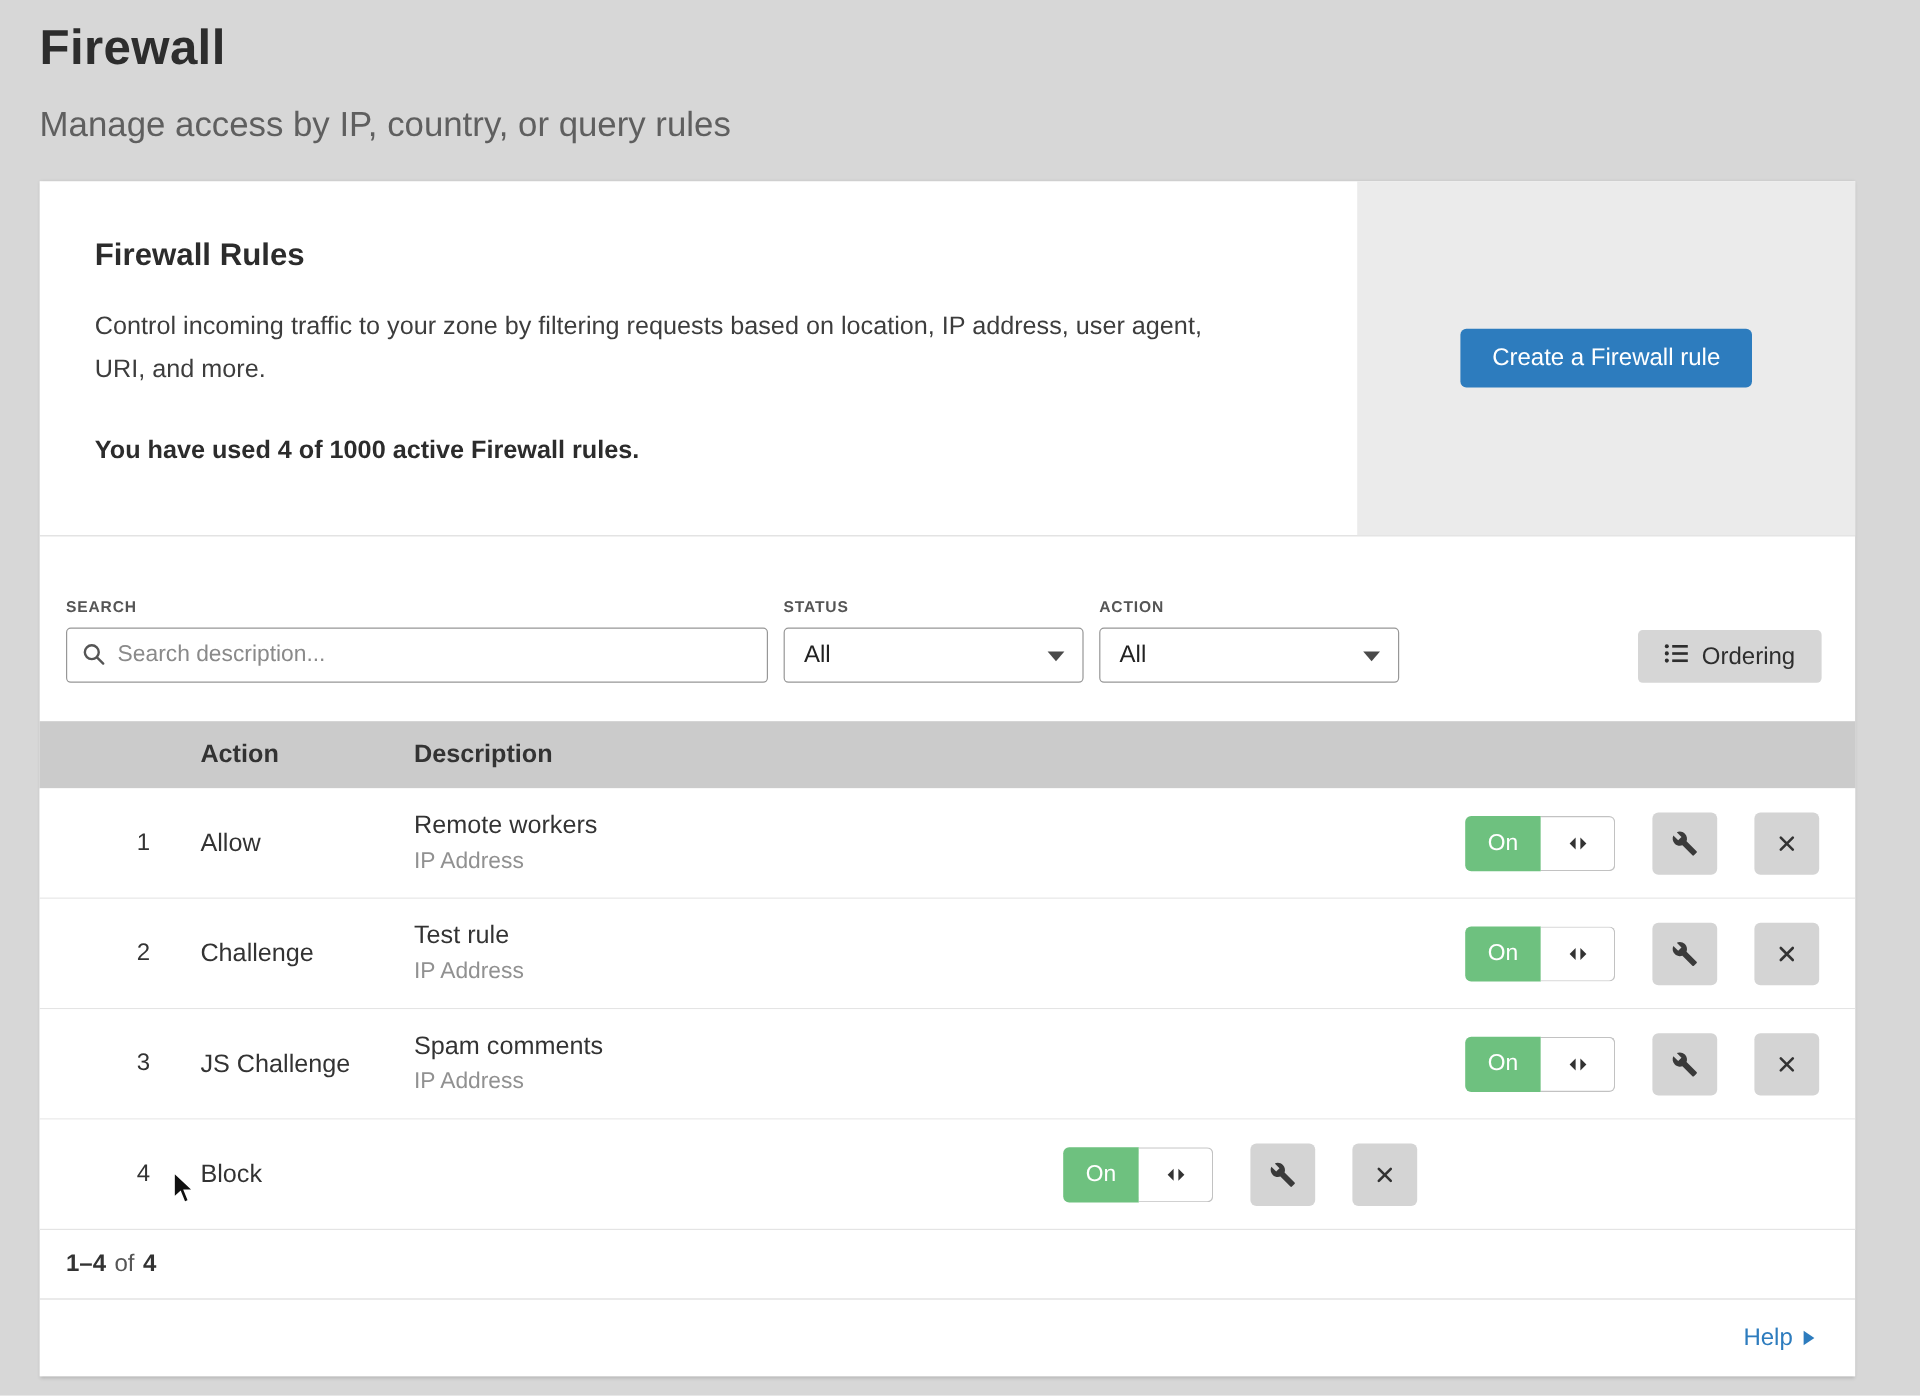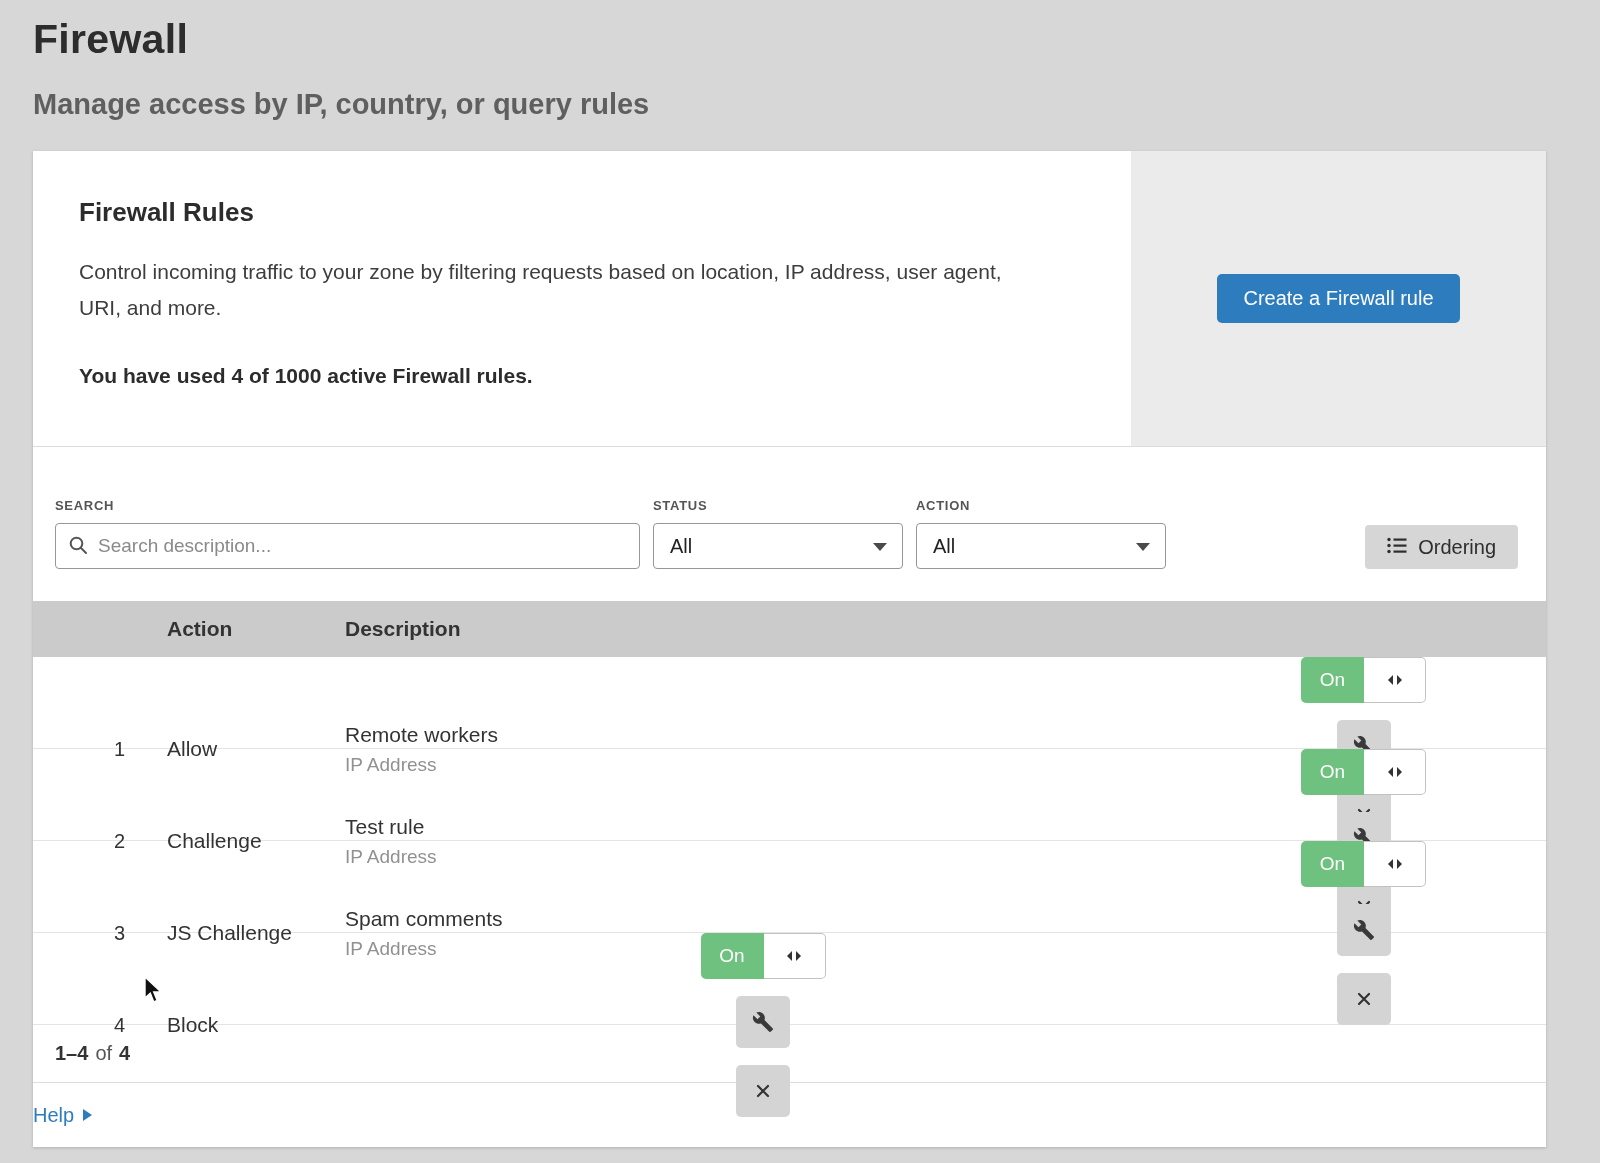--- a/index.html
+++ b/index.html
@@ -7,21 +7,21 @@
   body {
     width: 1600px; height: 1163px;
     background: #d7d7d7;
     font-family: "Liberation Sans", sans-serif;
     position: relative;
     overflow: hidden;
     color: #2e2e2e;
   }
   .page-header { padding: 16px 33px 0 33px; }
   .page-title { font-size: 41px; font-weight: 600; color: #2d2d2d; margin: 0; letter-spacing: 0.3px; }
-  .page-subtitle { font-size: 29px; font-weight: 700; color: #5f5f5f; margin-top: 25px; }
+  .page-subtitle { font-size: 29px; font-weight: 400; color: #5f5f5f; margin-top: 25px; }
 
   .card {
     background: #fff;
     margin: 30px 54px 0 33px;
     box-shadow: 0 1px 3px rgba(0,0,0,0.18);
   }
 
   
   .card-top { display: flex; border-bottom: 1px solid #dcdcdc; }
   .card-top-left { flex: 1; padding: 46px 70px 58px 46px; }
@@ -77,21 +77,21 @@
   .table-header {
     height: 56px; background: #cbcbcb;
     font-size: 21px; font-weight: bold; color: #333;
   }
   .rule-row { height: 92px; border-bottom: 1px solid #e4e4e4; background: #fff; }
   .row-num { text-align: right; padding-right: 42px; font-size: 20px; color: #333; }
   .cell-action { font-size: 21px; color: #333; }
   .desc-main { font-size: 21px; color: #333; margin-bottom: 7px; }
   .desc-sub { font-size: 19px; color: #919191; }
 
-  .controls { display: flex; align-items: center; justify-content: flex-end; gap: 17px; padding-right: 30px; flex-direction: column; }
+  .controls { display: flex; align-items: center; justify-content: flex-end; gap: 31px; padding-right: 30px; }
   .toggle { display: flex; height: 46px; cursor: pointer; }
   .toggle-on {
     width: 63px; background: #6ec17f; color: #fff; font-size: 19px;
     display: flex; align-items: center; justify-content: center;
     border-radius: 5px 0 0 5px;
   }
   .toggle-handle {
     width: 62px; background: #fff; border: 1px solid #c2c2c2; border-left: none;
     border-radius: 0 5px 5px 0; display: flex; align-items: center; justify-content: center;
   }
@@ -100,21 +100,21 @@
     display: flex; align-items: center; justify-content: center; cursor: pointer;
   }
 
   
   .pagination-row {
     height: 58px; display: flex; align-items: center; padding-left: 22px;
     border-bottom: 1px solid #dddddd; font-size: 20px; color: #333;
   }
   .pag-bold { font-weight: bold; }
   .pag-of { margin: 0 7px; color: #555; text-align: right; }
-  .help-row { height: 64px; display: flex; align-items: center; justify-content: flex-start; padding-right: 34px; }
+  .help-row { height: 64px; display: flex; align-items: center; justify-content: flex-end; padding-right: 34px; padding-left: 24px; }
   .help-link {
     color: #2d7cbe; font-size: 20px; display: flex; align-items: center; gap: 9px;
     cursor: pointer; text-decoration: none;
   }
   .help-arrow {
     width: 0; height: 0;
     border-left: 9px solid #2d7cbe;
     border-top: 6px solid transparent; border-bottom: 6px solid transparent;
   }
   .mouse-cursor { position: absolute; left: 142px; top: 976px; z-index: 20; pointer-events: none; }

